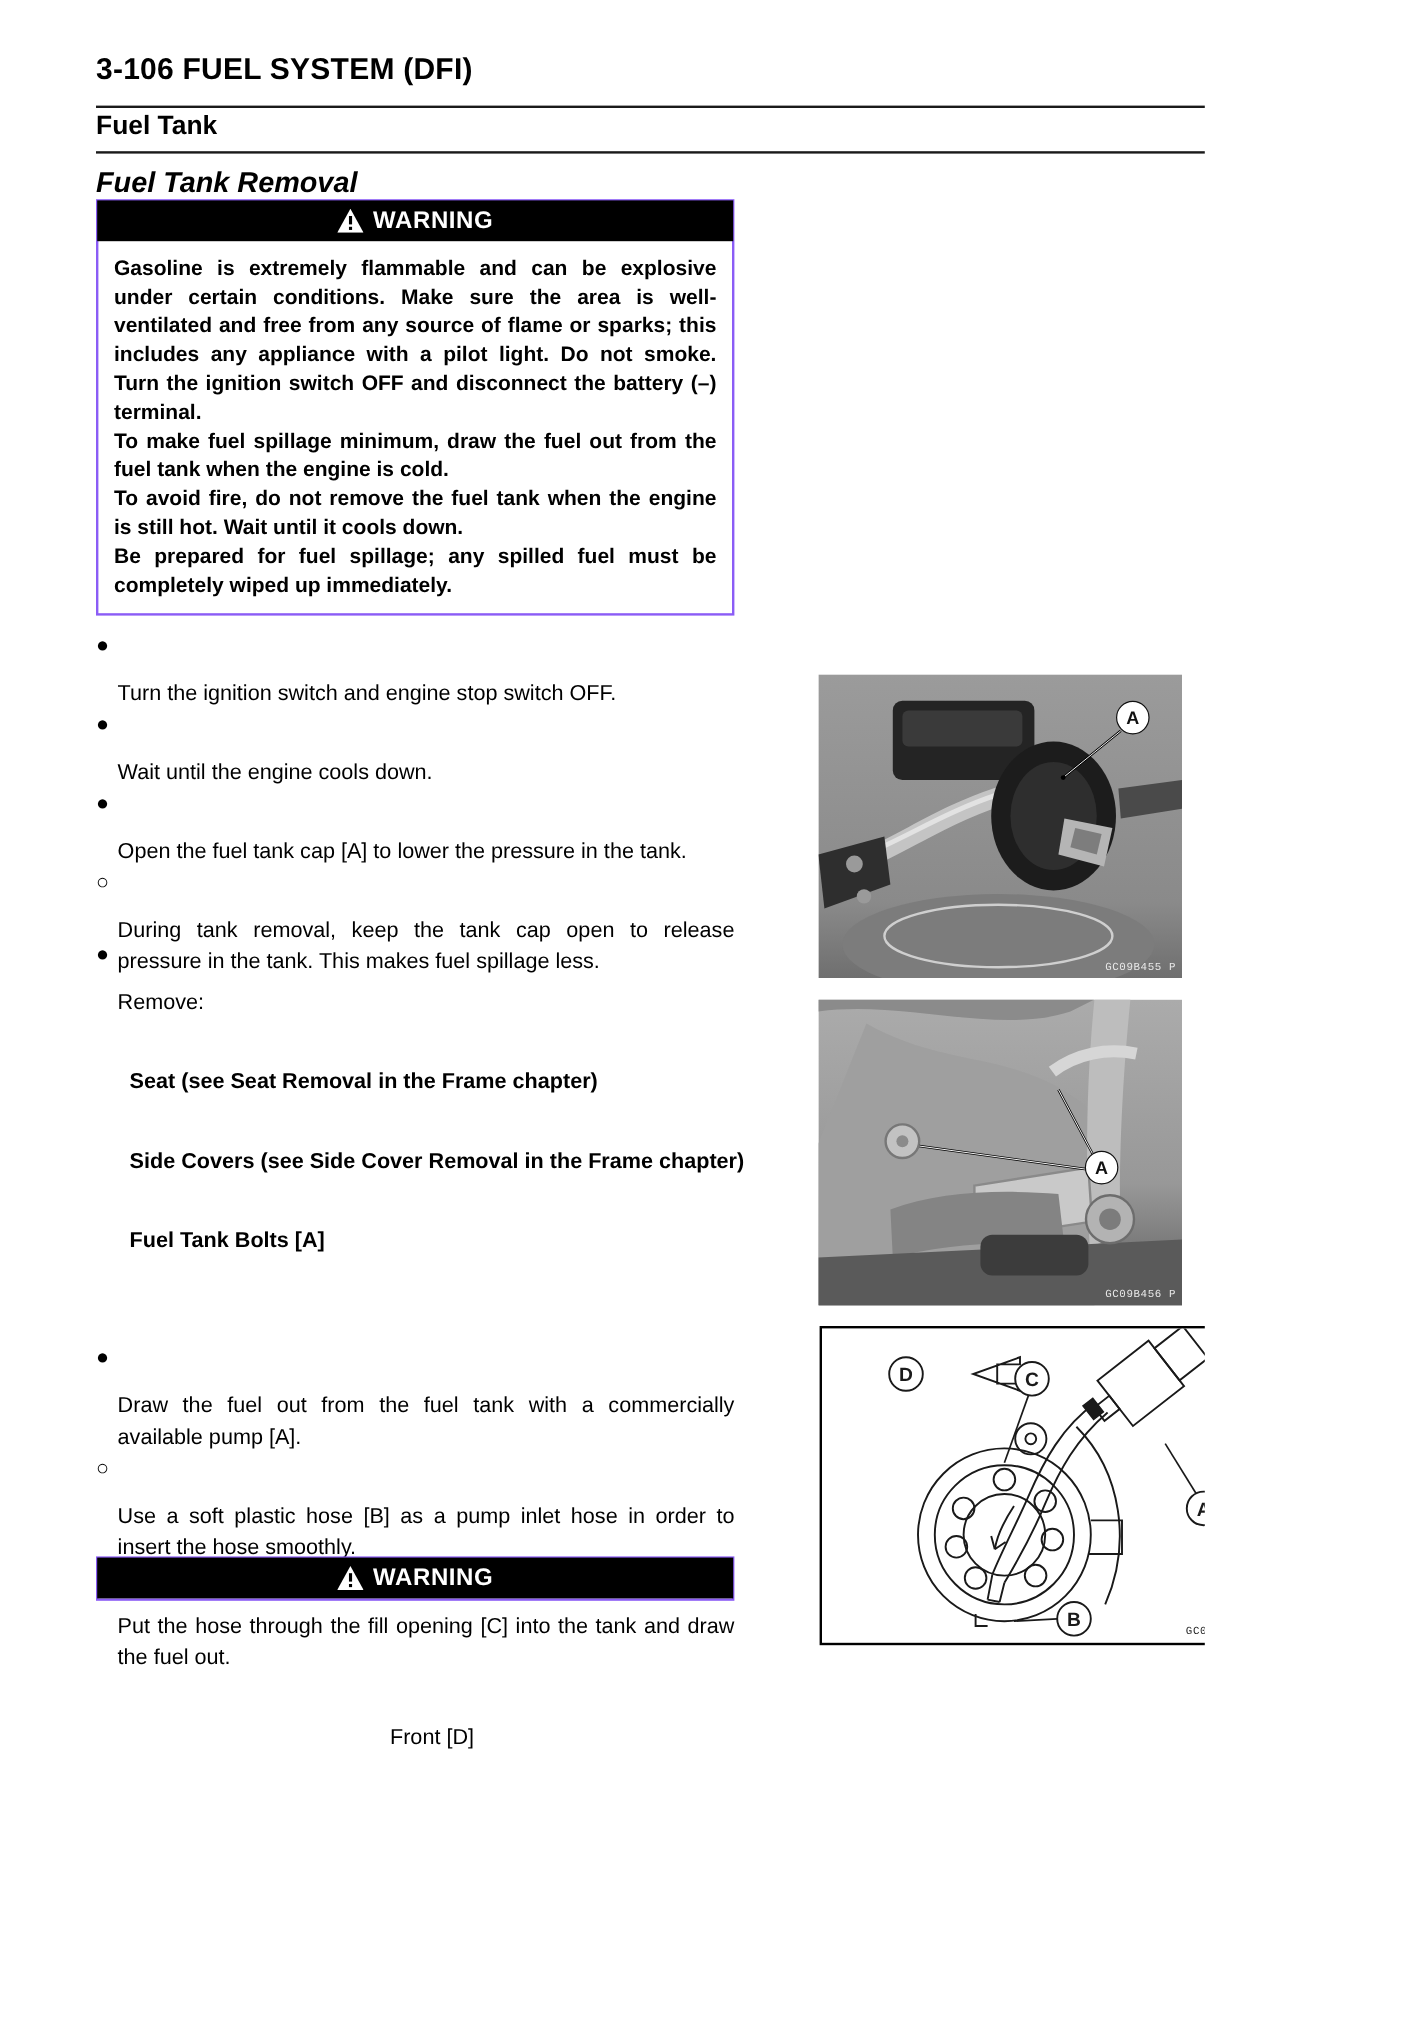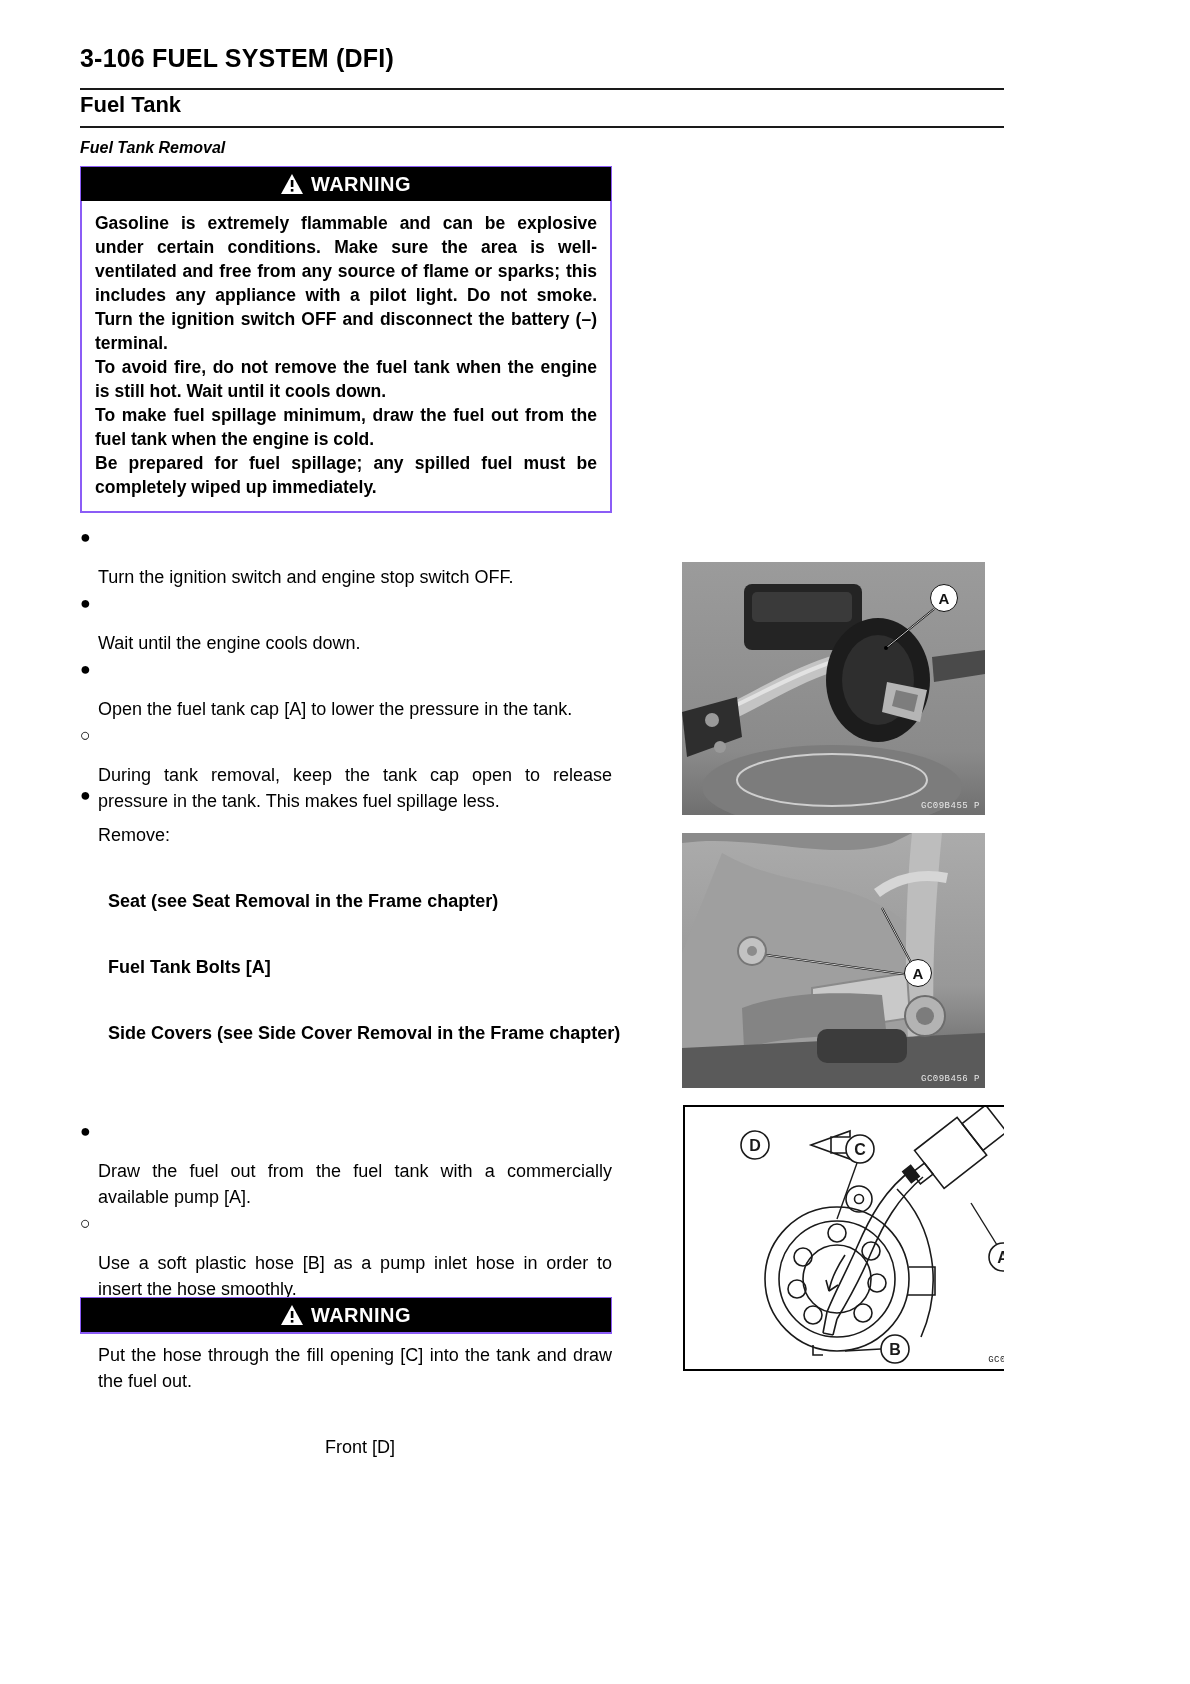--- a/index.html
+++ b/index.html
@@ -7,21 +7,21 @@
     position:relative;width:1004px;height:1684px;background:#fff;
     font-family:"Liberation Sans","DejaVu Sans",sans-serif;color:#000;
     overflow:hidden;
   }
   
   .hdr-title{position:absolute;left:80px;top:44px;font-size:25px;font-weight:bold;letter-spacing:.2px;}
   .rule{position:absolute;left:80px;width:1030px;height:0;border-top:2px solid #1a1a1a;}
   .rule1{top:88px;}
   .rule2{top:126px;}
   .hdr-section{position:absolute;left:80px;top:92px;font-size:22px;font-weight:bold;}
-  .subsection{position:absolute;left:80px;top:139px;font-size:16px;font-weight:bold;font-style:italic;}
+  .subsection{position:absolute;left:80px;top:139px;font-size:24px;font-weight:bold;font-style:italic;}
   
   .warnbox{position:absolute;left:80px;width:532px;border:2px solid #8b5cf6;background:#fff;box-sizing:border-box;}
   .warnbox .bar{
     background:#000;color:#fff;height:34px;display:flex;align-items:center;justify-content:center;
     font-weight:bold;font-size:20px;letter-spacing:.5px;gap:8px;margin:-1px -1px 0 -1px;
   }
   .warnbox .bar svg{display:block;}
   .warnbox .body{padding:10px 13px 12px 13px;font-weight:bold;font-size:17.5px;line-height:24px;border-radius:10px;}
   .warnbox .body p{margin:0;text-align:justify;}
   #warn1{top:166px;}
@@ -70,22 +70,22 @@
     <div class="bar">
       <svg width="22" height="20" viewBox="0 0 22 20">
         <polygon points="11,0 22,20 0,20" fill="#fff"></polygon>
         <rect x="9.8" y="6" width="2.6" height="7" fill="#000"></rect>
         <rect x="9.8" y="15" width="2.6" height="2.6" fill="#000"></rect>
       </svg>
       <span>WARNING</span>
     </div>
     <div class="body">
       <p>Gasoline is extremely flammable and can be explosive under certain conditions.  Make sure the area is well-ventilated and free from any source of flame or sparks; this includes any appliance with a pilot light.  Do not smoke.  Turn the ignition switch OFF and disconnect the battery (–) terminal.</p>
+      <p>To make fuel spillage minimum, draw the fuel out from the fuel tank when the engine is cold.</p>
       <p>To avoid fire, do not remove the fuel tank when the engine is still hot.  Wait until it cools down.</p>
-      <p>To make fuel spillage minimum, draw the fuel out from the fuel tank when the engine is cold.</p>
       <p>Be prepared for fuel spillage; any spilled fuel must be completely wiped up immediately.</p>
     </div>
   </div>
 
   <ul class="steps" id="steps1">
     <li>
         <span class="mk">●</span>
         <span class="tx">Turn the ignition switch and engine stop switch OFF.</span>
       </li>
     <li>
@@ -105,24 +105,24 @@
   <ul class="steps" id="removeblk">
     <li>
         <span class="mk">●</span>
         <span class="tx">Remove:</span>
       </li>
     <ul class="steps sub-items" style="position:static">
       <li>
           <span class="tx">Seat (see Seat Removal in the Frame chapter)</span>
         </li>
       <li>
-          <span class="tx">Fuel Tank Bolts [A]</span>
+          <span class="tx">Side Covers (see Side Cover Removal in the Frame chapter)</span>
         </li>
       <li>
-          <span class="tx">Side Covers (see Side Cover Removal in the Frame chapter)</span>
+          <span class="tx">Fuel Tank Bolts [A]</span>
         </li>
     </ul>
   </ul>
 
   <ul class="steps" id="steps3">
     <li>
         <span class="mk">●</span>
         <span class="tx">Draw the fuel out from the fuel tank with a commercially available pump [A].</span>
       </li>
     <li>

